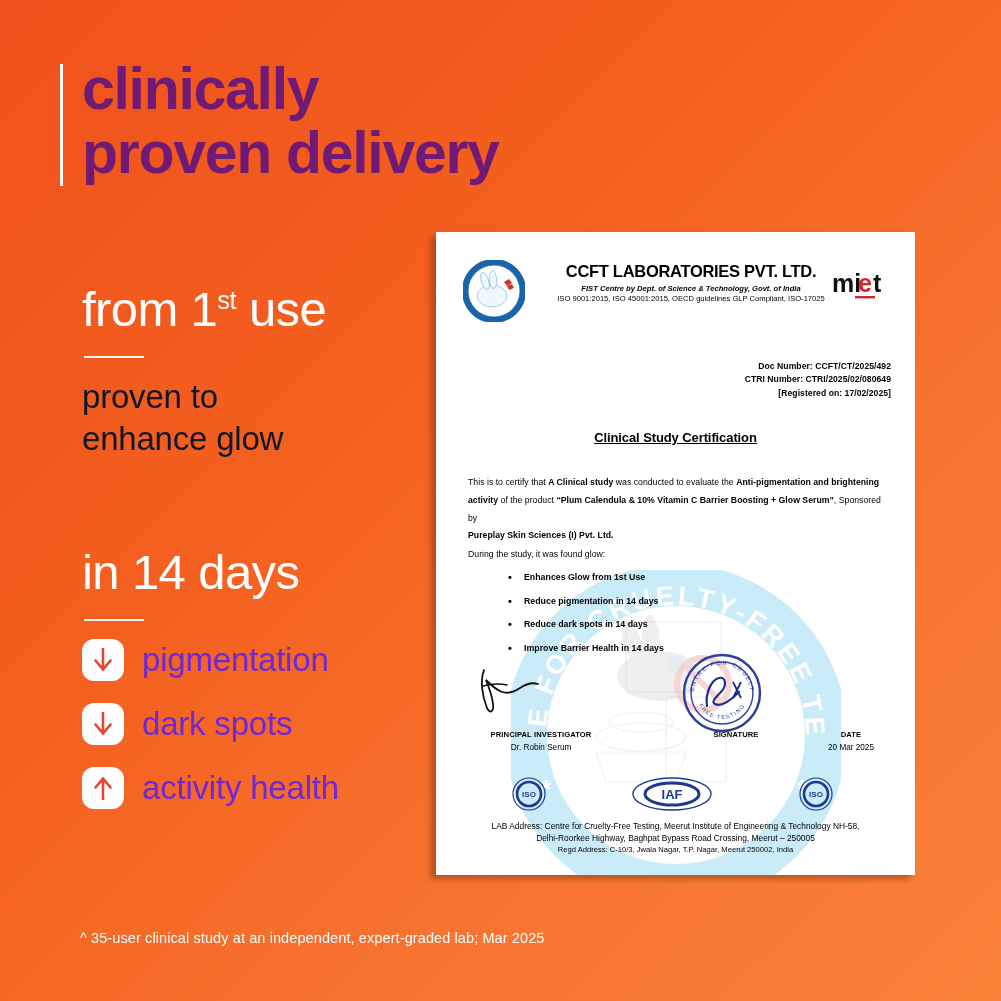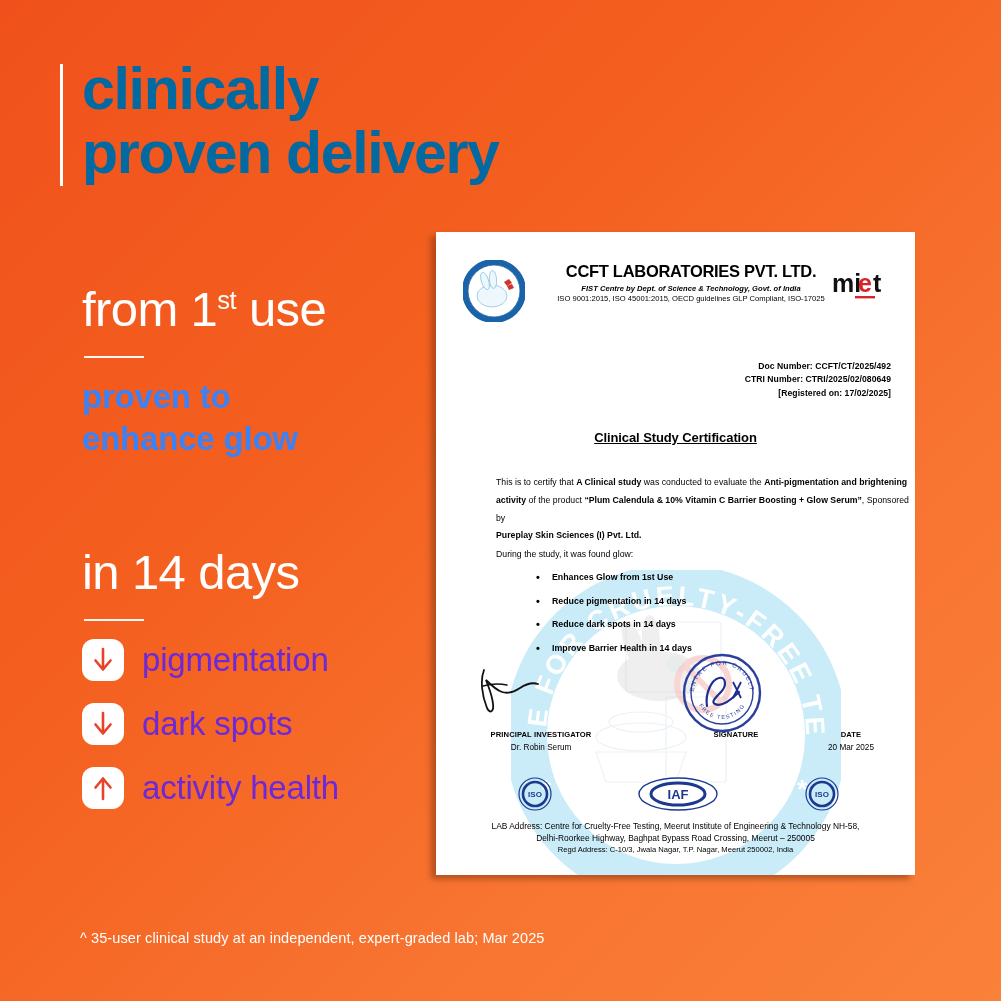--- a/index.html
+++ b/index.html
@@ -11,36 +11,36 @@
     overflow: hidden;
   }
 
   
   .accent-bar {
     position:absolute; left:60px; top:64px;
     width:3px; height:122px; background:#ffffff;
   }
   .headline {
     position:absolute; left:82px; top:58px; width:520px;
-    color:#0369a1; font-weight:bold; font-size:59px; line-height:1.08;
+    color:#701a75; font-weight:bold; font-size:59px; line-height:1.08;
     letter-spacing:-1.3px;
   }
   .headline div { white-space:nowrap; }
 
   .sec-1st { position:absolute; left:82px; top:285px; }
   .sec-14d { position:absolute; left:82px; top:548px; }
 
   .big-title {
     color:#fff; font-size:49px; font-weight:normal;
     letter-spacing:-0.6px; line-height:1.0; white-space:nowrap;
   }
   .big-title sup { font-size:0.52em; vertical-align:super; line-height:0; }
   .rule { width:60px; height:2px; background:#ffffff; margin:22px 0 18px 2px; opacity:.95; }
   .sub-line {
-    color:#3b82f6; font-size:33px; font-weight:bold;
+    color:#0f172a; font-size:33px; font-weight:normal;
     line-height:1.28; letter-spacing:-0.2px; white-space:nowrap;
   }
 
   .benefit-row { display:flex; align-items:center; margin-bottom:22px; }
   .badge {
     width:42px; height:42px; background:#fff; border-radius:12px;
     display:flex; align-items:center; justify-content:center; flex:0 0 42px;
   }
   .badge svg { display:block; }
   .benefit-label {
@@ -90,21 +90,21 @@
     font-size:8.6px; font-weight:bold; line-height:1.55; letter-spacing:.05px;
   }
 
   
   .cert-title {
     position:absolute; left:0; top:198px; width:100%; text-align:center;
     font-size:13px; font-weight:bold; text-decoration:underline; letter-spacing:-.1px;
   }
 
   
-  .cert-body { position:absolute; left:32px; top:242px; width:415px;margin-left:28px; }
+  .cert-body { position:absolute; left:32px; top:242px; width:415px; }
   .cert-body p { font-size:8.7px; line-height:2.05; letter-spacing:.02px; }
   .cert-body p b { font-weight:bold; }
   .cert-body .found { margin-top:1px; }
   .bullets { margin:8px 0 0 40px; }
   .bullets li {
     font-size:8.8px; font-weight:bold; line-height:1.2;
     margin-bottom:13px; list-style:none; position:relative; padding-left:16px;
   }
   .bullets li::before {
     content:"•"; position:absolute; left:0; top:-1px; font-size:11px;
@@ -115,21 +115,21 @@
   .stamp { position:absolute; left:245px; top:420px; width:82px; height:82px; }
   .sign-row { position:absolute; left:0; top:498px; width:100%; height:30px; }
   .sign-col { position:absolute; text-align:center; }
   .sign-col .cap { font-size:7.6px; font-weight:bold; letter-spacing:.1px; }
   .sign-col .val { font-size:8.2px; margin-top:4px; }
   .c-pi { left:30px; width:150px; }
   .c-sig { left:255px; width:90px; }
   .c-date { left:370px; width:90px; }
 
   
-  .seals { position:absolute; left:6px; top:545px; width:100%; height:40px; }
+  .seals { position:absolute; left:0; top:545px; width:100%; height:40px; }
   .seal { position:absolute; }
   .seal-1 { left:76px; top:0; width:34px; height:34px; }
   .seal-2 { left:196px; top:0; width:80px; height:34px; }
   .seal-3 { left:363px; top:0; width:34px; height:34px; }
   .address {
     position:absolute; left:0; top:588px; width:100%; text-align:center;
     font-size:8.4px; line-height:1.45;
   }
   .address .r3 { font-size:7.6px; }
 </style>

